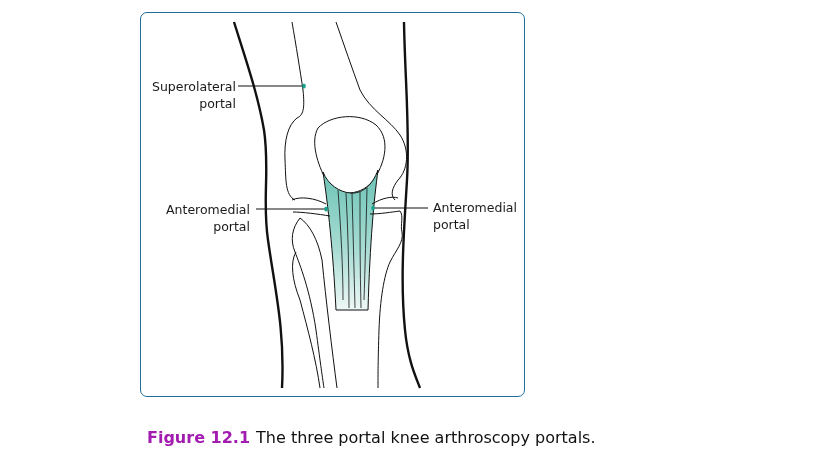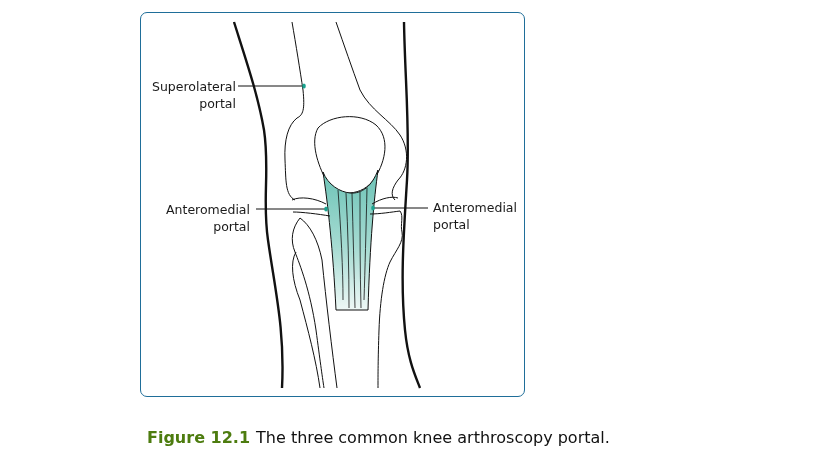--- a/index.html
+++ b/index.html
@@ -7,21 +7,21 @@
          font-family: "DejaVu Sans", sans-serif; }
   .figure-box { position: absolute; left: 140px; top: 12px; width: 385px; height: 385px;
                 border: 1.3px solid #1f6e99; border-radius: 7px; box-sizing: border-box; }
   .art { position: absolute; left: 0; top: 0; width: 839px; height: 466px; }
   .label { position: absolute; font-size: 12.5px; color: #1a1a1a; line-height: 17px;
            font-family: "DejaVu Sans", sans-serif; }
   .label span { display: block; }
   .right-align { text-align: right; }
   .caption { position: absolute; left: 147px; top: 428px; font-size: 16px; color: #111;
              font-family: "DejaVu Sans", sans-serif; white-space: nowrap; }
-  .caption .fig-num { color: #4d7c0f; font-weight: bold; margin-right: 6px; }
+  .caption .fig-num { color: #a21caf; font-weight: bold; margin-right: 6px; }
 </style>
 </head>
 <body>
 
 <div class="figure-box"></div>
 
 <svg class="art" viewBox="0 0 839 466">
   <defs>
     <linearGradient id="tendonGrad" x1="0" y1="0" x2="0" y2="1">
       <stop offset="0" stop-color="#6cc3b6"></stop>
@@ -75,14 +75,14 @@
   <span>Anteromedial</span>
   <span>portal</span>
 </div>
 
 <div class="label" style="left:433px; top:199px;">
   <span>Anteromedial</span>
   <span>portal</span>
 </div>
 
 <div class="caption">
-  <span class="fig-num">Figure 12.1</span><span>The three common knee arthroscopy portal.</span>
+  <span class="fig-num">Figure 12.1</span><span>The three portal knee arthroscopy portals.</span>
 </div>
 
 </body></html>

